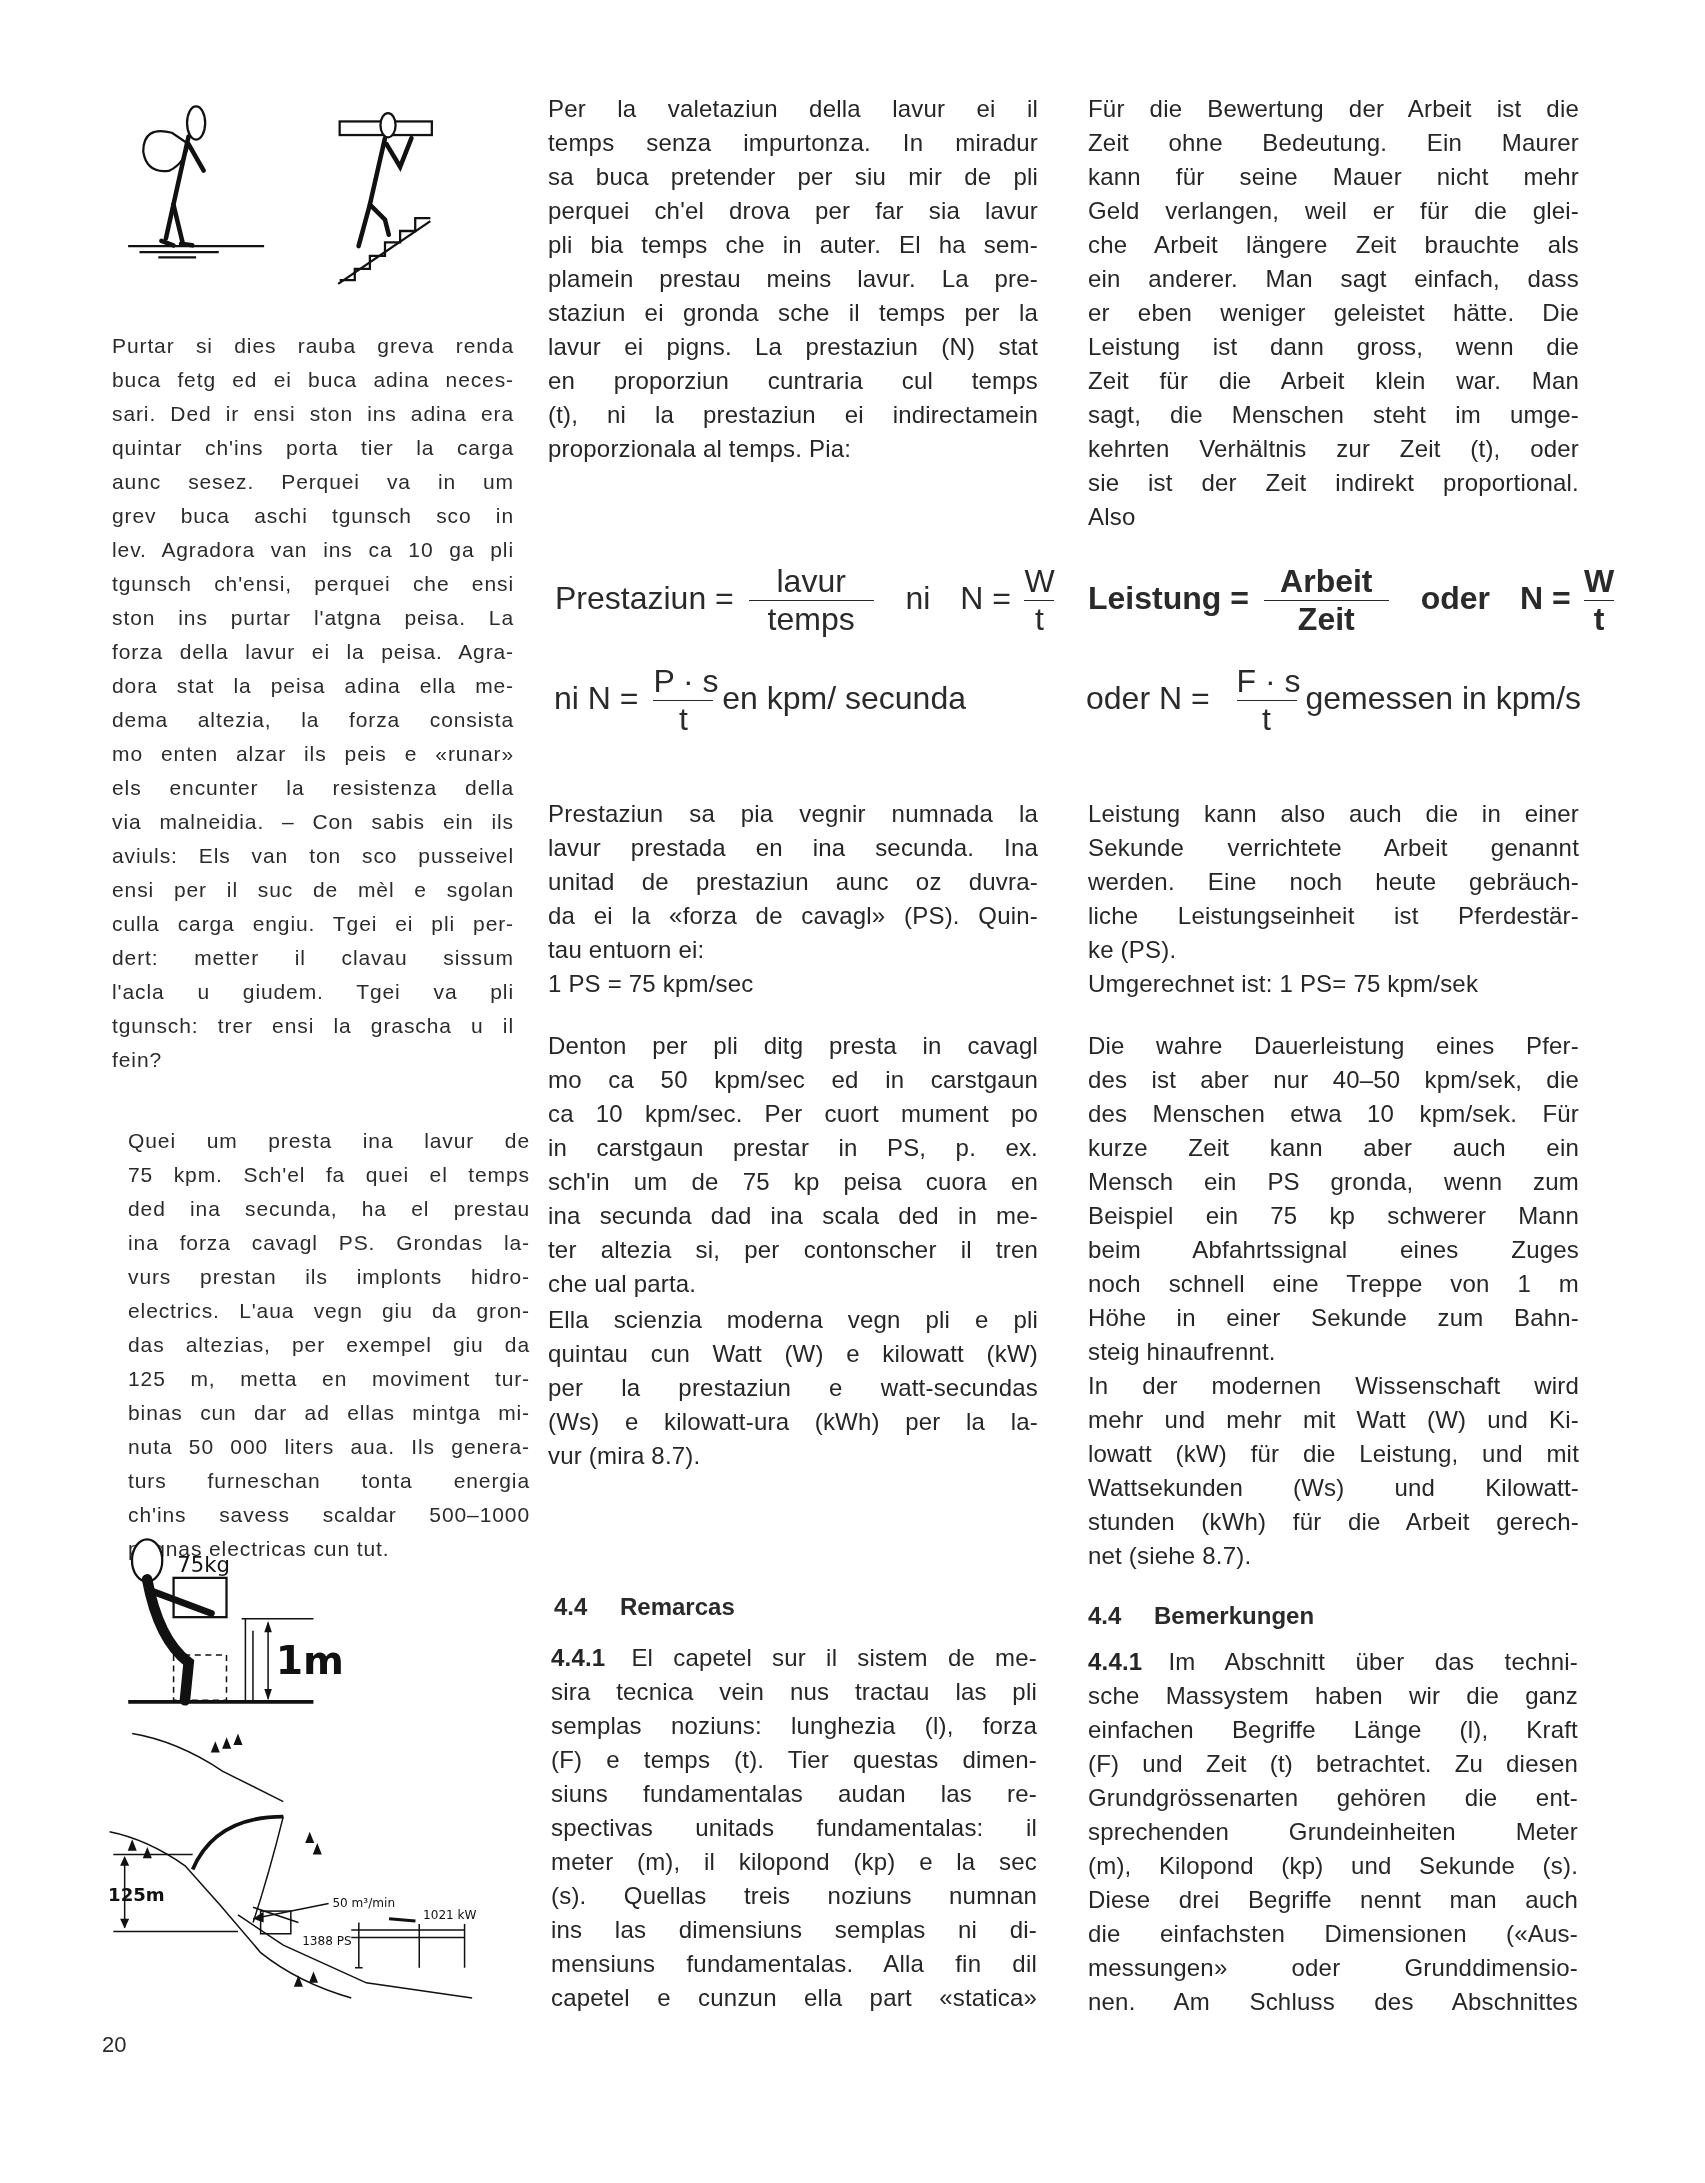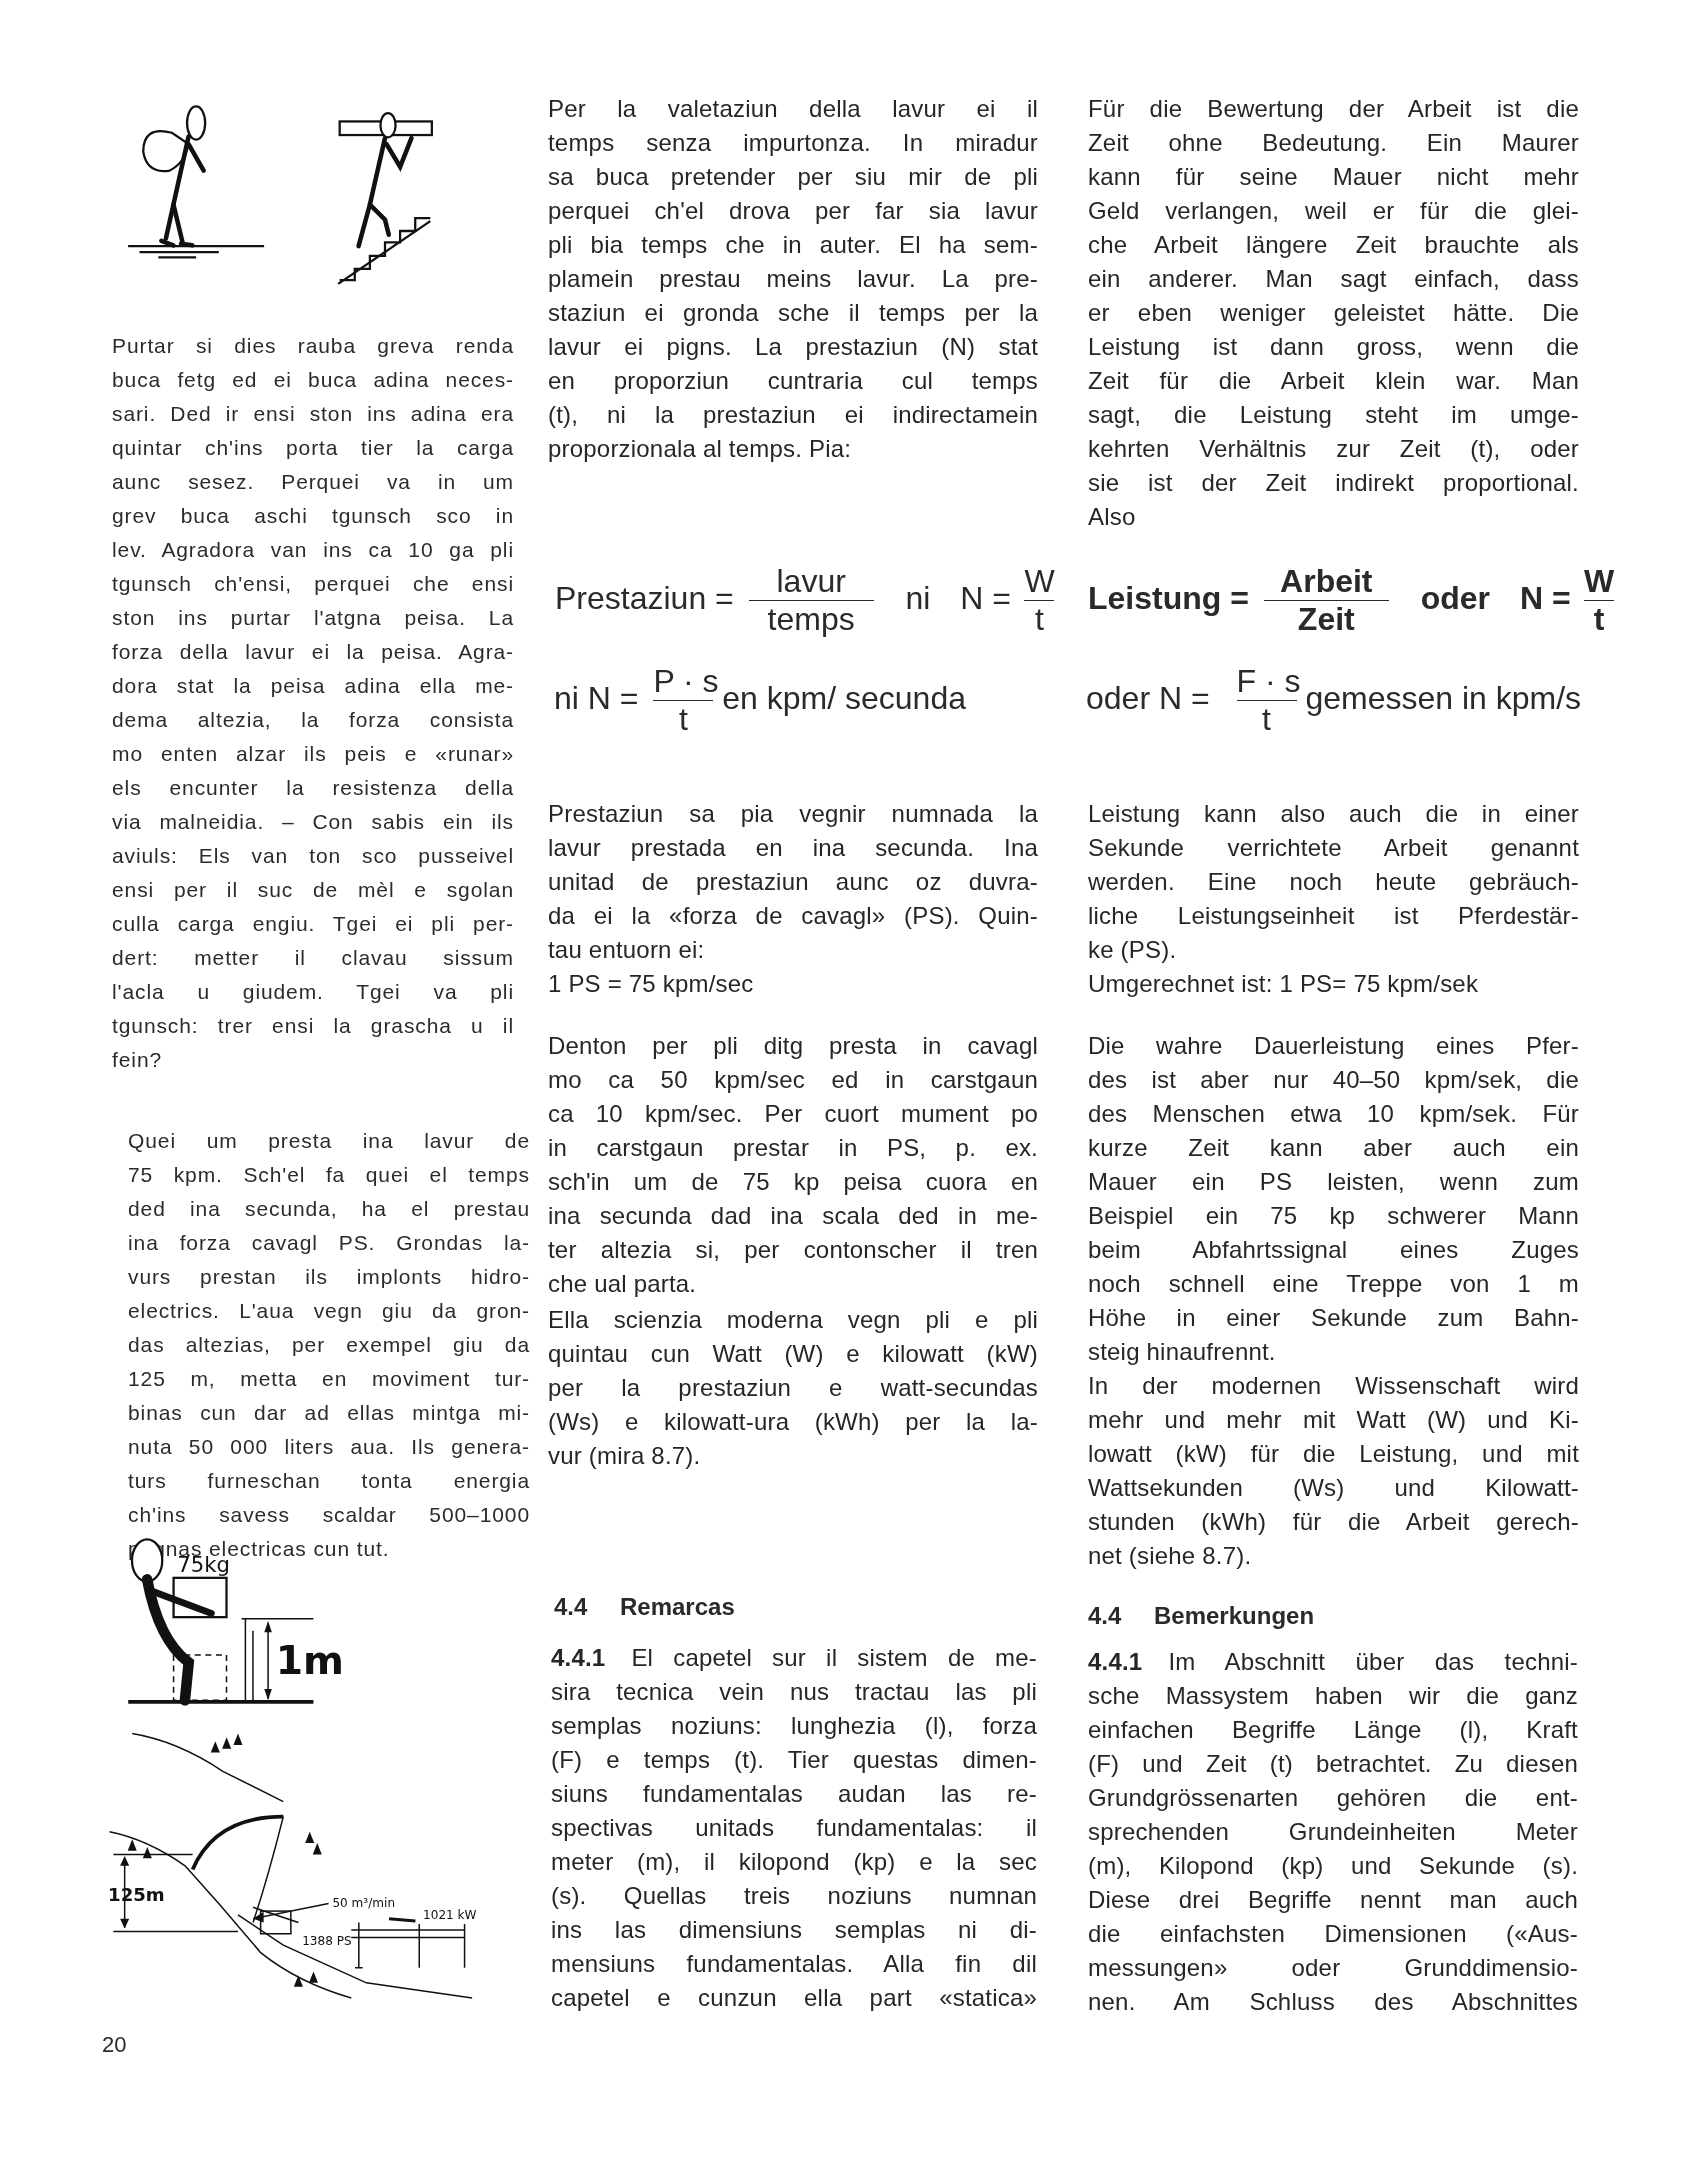--- a/index.html
+++ b/index.html
@@ -252,21 +252,21 @@
 <div class="abs col-text" style="left:1088px;top:92px;width:491px;">
   <span class="ln">Für die Bewertung der Arbeit ist die</span>
   <span class="ln">Zeit ohne Bedeutung. Ein Maurer</span>
   <span class="ln">kann für seine Mauer nicht mehr</span>
   <span class="ln">Geld verlangen, weil er für die glei-</span>
   <span class="ln">che Arbeit längere Zeit brauchte als</span>
   <span class="ln">ein anderer. Man sagt einfach, dass</span>
   <span class="ln">er eben weniger geleistet hätte. Die</span>
   <span class="ln">Leistung ist dann gross, wenn die</span>
   <span class="ln">Zeit für die Arbeit klein war. Man</span>
-  <span class="ln">sagt, die Leistung steht im umge-</span>
+  <span class="ln">sagt, die Menschen steht im umge-</span>
   <span class="ln">kehrten Verhältnis zur Zeit (t), oder</span>
   <span class="ln">sie ist der Zeit indirekt proportional.</span>
   <span class="ln last">Also</span>
 </div>
 
 <div class="abs formula" style="left:1088px;top:565px;width:499px;white-space:nowrap;font-weight:bold;">
   <span>Leistung =</span>
   <span class="frac" style="width:125px;margin-left:6px;">
     <span class="n">Arbeit</span>
     <span class="bar"></span>
@@ -298,21 +298,21 @@
   <span class="ln">liche Leistungseinheit ist Pferdestär-</span>
   <span class="ln last">ke (PS).</span>
   <span class="ln last">Umgerechnet ist: 1 PS= 75 kpm/sek</span>
 </div>
 
 <div class="abs col-text" style="left:1088px;top:1029px;width:491px;">
   <span class="ln">Die wahre Dauerleistung eines Pfer-</span>
   <span class="ln">des ist aber nur 40–50 kpm/sek, die</span>
   <span class="ln">des Menschen etwa 10 kpm/sek. Für</span>
   <span class="ln">kurze Zeit kann aber auch ein</span>
-  <span class="ln">Mauer ein PS leisten, wenn zum</span>
+  <span class="ln">Mensch ein PS gronda, wenn zum</span>
   <span class="ln">Beispiel ein 75 kp schwerer Mann</span>
   <span class="ln">beim Abfahrtssignal eines Zuges</span>
   <span class="ln">noch schnell eine Treppe von 1 m</span>
   <span class="ln">Höhe in einer Sekunde zum Bahn-</span>
   <span class="ln last">steig hinaufrennt.</span>
   <span class="ln">In der modernen Wissenschaft wird</span>
   <span class="ln">mehr und mehr mit Watt (W) und Ki-</span>
   <span class="ln">lowatt (kW) für die Leistung, und mit</span>
   <span class="ln">Wattsekunden (Ws) und Kilowatt-</span>
   <span class="ln">stunden (kWh) für die Arbeit gerech-</span>

